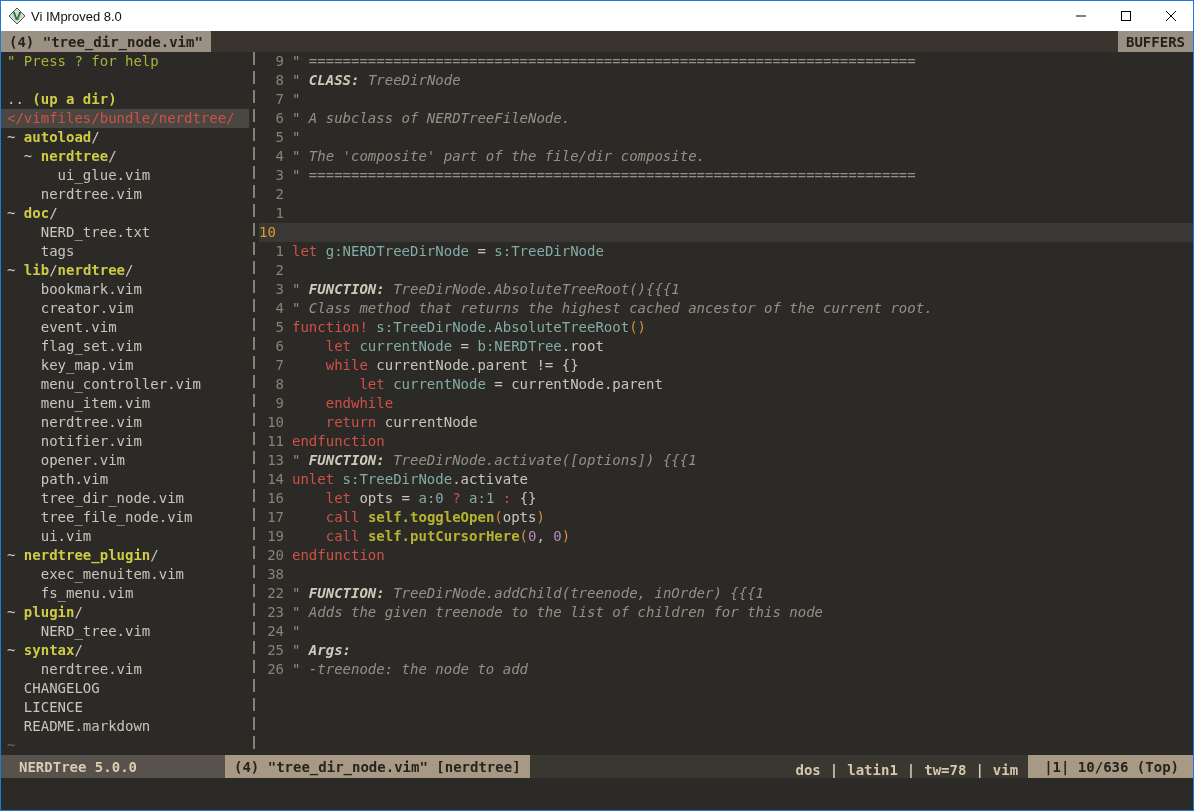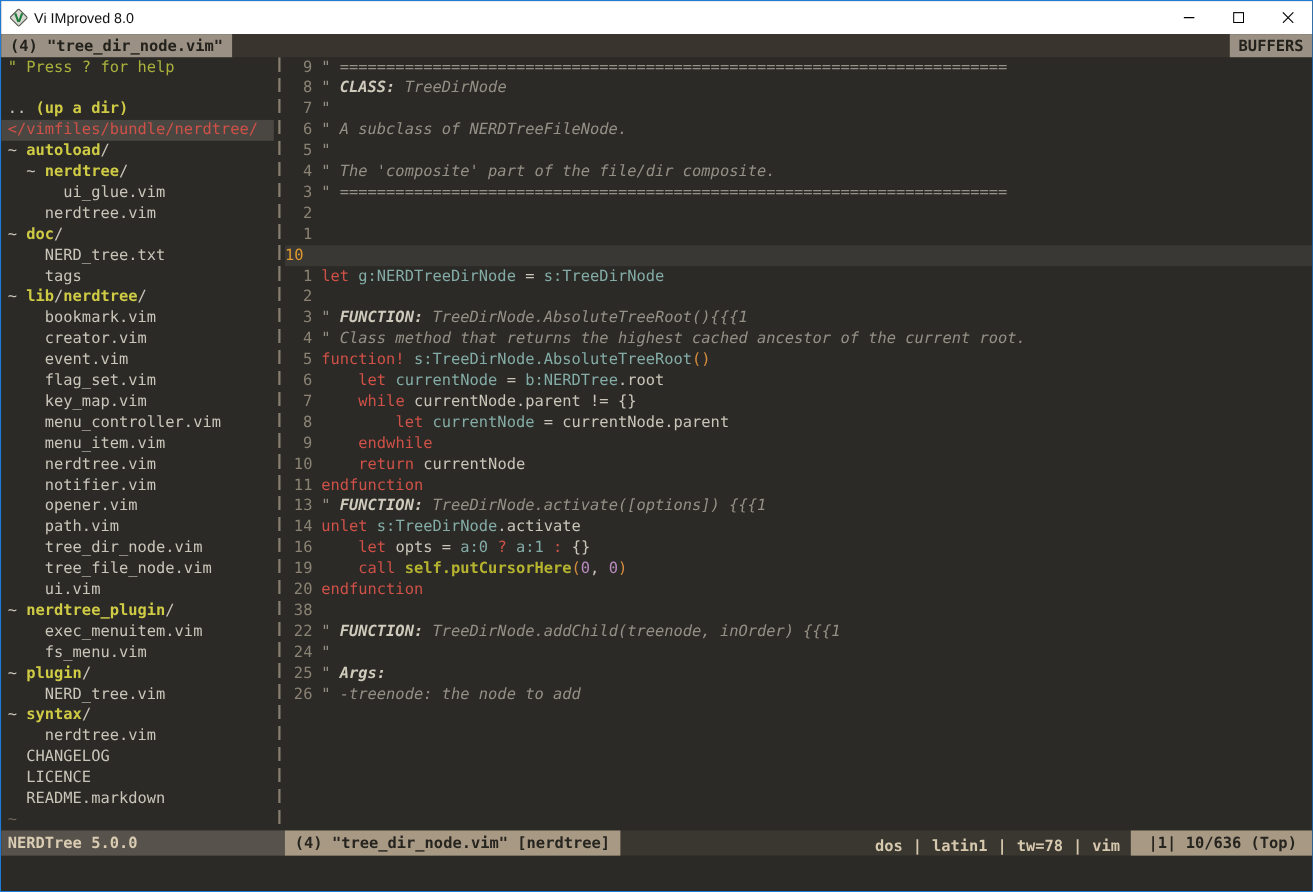--- a/index.html
+++ b/index.html
@@ -45,21 +45,21 @@
   .tk-i{color:var(--teal)}
   .tk-f{color:var(--func);font-weight:bold}
   .tk-p{color:var(--orange)}
   .tk-n{color:var(--purple)}
   .tk-cur{background:var(--cursor-bg);color:var(--cursor-fg)}
   .tk-h{color:var(--tree-help)}
   .tk-d{color:var(--tree-dir);font-weight:bold}
   .tk-sel{color:var(--red)}
   .tk-nt{color:var(--nontext)}
   .statusline{height:23px;flex:0 0 auto;display:flex;align-items:stretch;font-size:14px;font-weight:bold;white-space:pre;background:var(--status-dark-bg)}
-  .st-left{width:258px;flex:0 0 auto;background:var(--status-left-bg);color:var(--status-left-fg);display:flex;align-items:center;padding-left:6px}
+  .st-left{width:224px;flex:0 0 auto;background:var(--status-left-bg);color:var(--status-left-fg);display:flex;align-items:center;padding-left:18px}
   .st-center{background:var(--status-tan-bg);color:var(--status-tan-fg);display:flex;align-items:center;padding:0 9px}
   .st-fill{flex:1}
   .st-opts{display:flex;align-items:flex-end;color:var(--status-dark-fg);padding-right:10px}
   .st-opts .sep{padding:0 9px}
   .st-pos{background:var(--status-tan-bg);color:var(--status-tan-fg);display:flex;align-items:center;padding:0 14px 0 16px}
   .cmdline{flex:1;background:var(--bg)}
 </style>
 </head>
 <body>
 
@@ -119,24 +119,26 @@
         <div class="e-line"><span class="g">5</span><span class="codetxt"><span class="tk-k">function!</span><span class="tk-w"> </span><span class="tk-i">s:TreeDirNode.AbsoluteTreeRoot</span><span class="tk-p">()</span></span></div>
         <div class="e-line"><span class="g">6</span><span class="codetxt"><span class="tk-w">    </span><span class="tk-k">let </span><span class="tk-i">currentNode</span><span class="tk-w"> = </span><span class="tk-i">b:NERDTree</span><span class="tk-w">.root</span></span></div>
         <div class="e-line"><span class="g">7</span><span class="codetxt"><span class="tk-w">    </span><span class="tk-k">while </span><span class="tk-w">currentNode.parent != {}</span></span></div>
         <div class="e-line"><span class="g">8</span><span class="codetxt"><span class="tk-w">        </span><span class="tk-k">let </span><span class="tk-i">currentNode</span><span class="tk-w"> = currentNode.parent</span></span></div>
         <div class="e-line"><span class="g">9</span><span class="codetxt"><span class="tk-w">    </span><span class="tk-k">endwhile</span></span></div>
         <div class="e-line"><span class="g">10</span><span class="codetxt"><span class="tk-w">    </span><span class="tk-k">return </span><span class="tk-w">currentNode</span></span></div>
         <div class="e-line"><span class="g">11</span><span class="codetxt"><span class="tk-k">endfunction</span></span></div>
         <div class="e-line"><span class="g">13</span><span class="codetxt"><span class="tk-c">" </span><span class="tk-ct">FUNCTION: </span><span class="tk-c">TreeDirNode.activate([options]) {{{1</span></span></div>
         <div class="e-line"><span class="g">14</span><span class="codetxt"><span class="tk-k">unlet </span><span class="tk-i">s:TreeDirNode</span><span class="tk-w">.activate</span></span></div>
         <div class="e-line"><span class="g">16</span><span class="codetxt"><span class="tk-w">    </span><span class="tk-k">let </span><span class="tk-w">opts = </span><span class="tk-i">a:0</span><span class="tk-w"> </span><span class="tk-k">?</span><span class="tk-w"> </span><span class="tk-i">a:1</span><span class="tk-w"> </span><span class="tk-k">:</span><span class="tk-w"> {}</span></span></div>
+        <div class="e-line"><span class="g">17</span><span class="codetxt"><span class="tk-w">    </span><span class="tk-k">call </span><span class="tk-f">self.toggleOpen</span><span class="tk-p">(</span><span class="tk-w">opts</span><span class="tk-p">)</span></span></div>
         <div class="e-line"><span class="g">19</span><span class="codetxt"><span class="tk-w">    </span><span class="tk-k">call </span><span class="tk-f">self.putCursorHere</span><span class="tk-p">(</span><span class="tk-n">0</span><span class="tk-w">, </span><span class="tk-n">0</span><span class="tk-p">)</span></span></div>
         <div class="e-line"><span class="g">20</span><span class="codetxt"><span class="tk-k">endfunction</span></span></div>
         <div class="e-line"><span class="g">38</span><span class="codetxt"></span></div>
         <div class="e-line"><span class="g">22</span><span class="codetxt"><span class="tk-c">" </span><span class="tk-ct">FUNCTION: </span><span class="tk-c">TreeDirNode.addChild(treenode, inOrder) {{{1</span></span></div>
+        <div class="e-line"><span class="g">23</span><span class="codetxt"><span class="tk-c">" Adds the given treenode to the list of children for this node</span></span></div>
         <div class="e-line"><span class="g">24</span><span class="codetxt"><span class="tk-c">"</span></span></div>
         <div class="e-line"><span class="g">25</span><span class="codetxt"><span class="tk-c">" </span><span class="tk-ct">Args:</span></span></div>
         <div class="e-line"><span class="g">26</span><span class="codetxt"><span class="tk-c">" -treenode: the node to add</span></span></div>
       </div>
   </div>
 
   <div class="statusline">
     <div class="st-left">NERDTree 5.0.0</div>
     <div class="st-center">(4) "tree_dir_node.vim" [nerdtree]</div>
     <div class="st-fill"></div>

